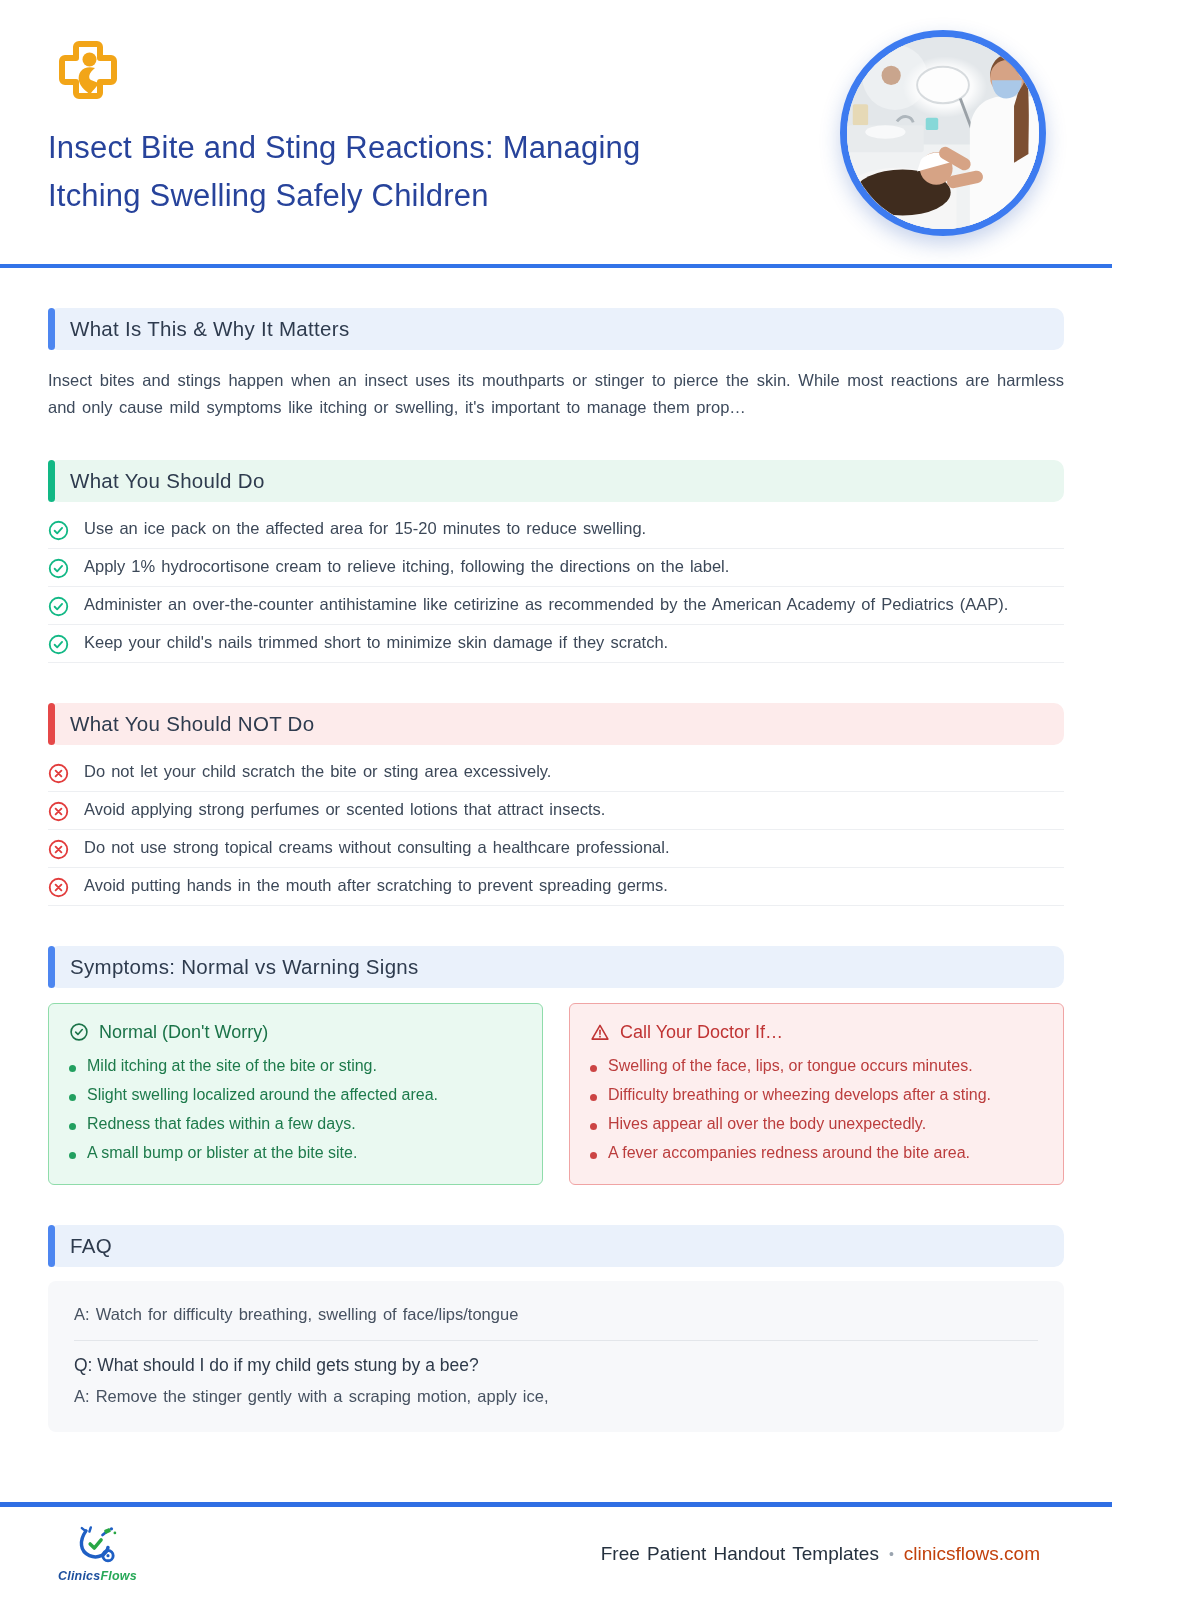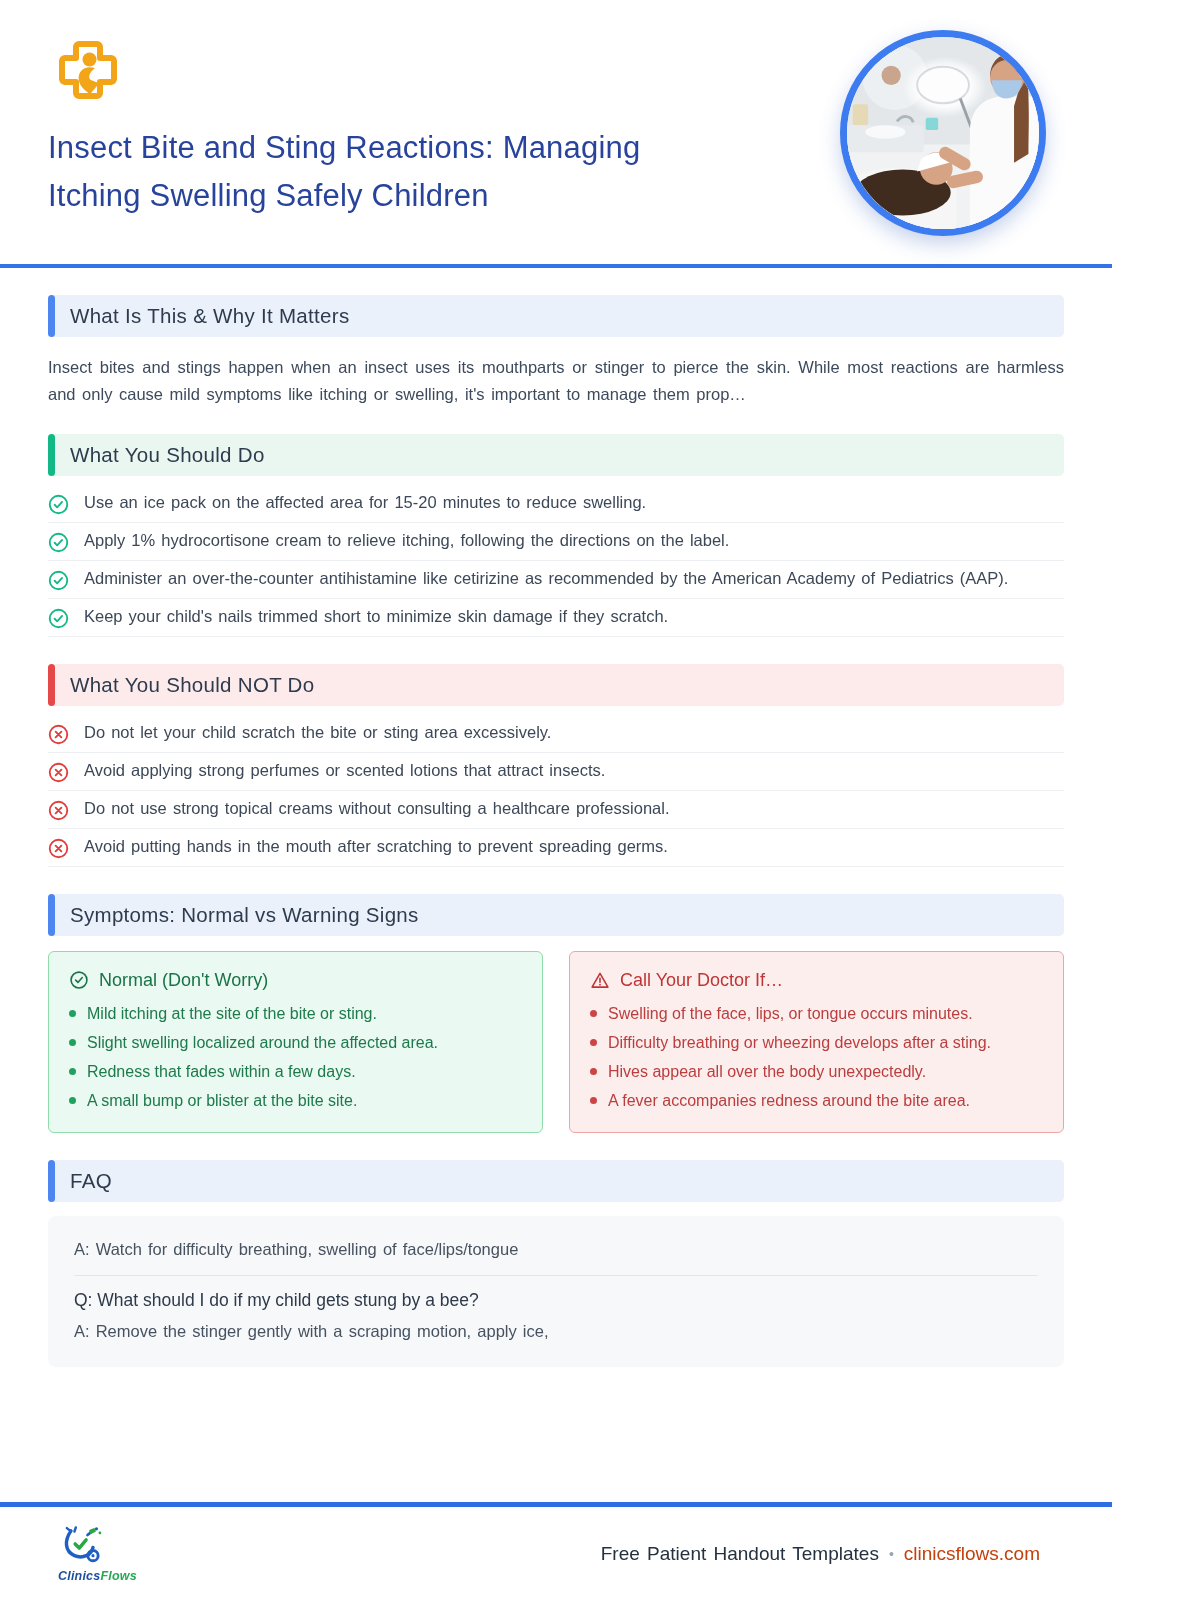--- a/index.html
+++ b/index.html
@@ -29,22 +29,22 @@
     box-shadow: 0 8px 20px rgba(30, 80, 180, 0.25);
     overflow: hidden; background: #e7eaec;
   }
   .hero-photo svg { display: block; width: 100%; height: 100%; }
   .divider-top { height: 4px; background: #3273e8; width: 100%; }
 
   
   main { padding: 0 48px; }
 
   .sec-head {
-    margin-top: 27px; position: relative;
-    border-radius: 5px; padding: 9px 18px 9px 22px;
+    margin-top: 40px; position: relative;
+    border-radius: 10px; padding: 9px 18px 9px 22px;
     display: flex; align-items: center; min-height: 42px;
   }
   .sec-head::before {
     content: ""; position: absolute; left: 0; top: 0; bottom: 0;
     width: 7px; border-radius: 4px;
   }
   .sec-head h2 { font-size: 20.5px; font-weight: 500; color: #2e3b4e; letter-spacing: 0.3px; }
   .sec-head.blue  { background: #eaf1fb; } .sec-head.blue::before  { background: #4d86f0; }
   .sec-head.green { background: #e9f7f0; } .sec-head.green::before { background: #12b885; }
   .sec-head.red   { background: #fdebeb; } .sec-head.red::before   { background: #e54848; }
@@ -66,42 +66,42 @@
   
   .cards { margin-top: 15px; display: grid; grid-template-columns: 1fr 1fr; gap: 26px; }
   .card { border-radius: 6px; padding: 13px 20px 17px; }
   .card.normal  { background: #eaf9f1; border: 1.5px solid #8fdcaa; }
   .card.warning { background: #fdeeee; border: 1.5px solid #f0a4a4; }
   .card-head { display: flex; gap: 10px; padding: 5px 0 8px; font-size: 18px; font-weight: 500; }
   .card.normal  .card-head { color: #1a7348; }
   .card.warning .card-head { color: #c03434; }
   .card-head .card-icon { width: 20px; height: 20px; } .card-head .card-icon svg { display:block; width:100%; height:100%; }
   .card ul { list-style: none; }
-  .card li { display: flex; align-items: flex-start; gap: 11px; padding: 5.5px 0; font-size: 16px; }
+  .card li { display: flex; align-items: center; gap: 11px; padding: 5.5px 0; font-size: 16px; }
   .card.normal  li { color: #1d7a4b; }
   .card.warning li { color: #bb3d3d; }
   .dot { flex: 0 0 auto; width: 7px; height: 7px; border-radius: 50%; margin-top: 5px; }
   .card.normal  .dot { background: #22a060; }
   .card.warning .dot { background: #cc4444; }
 
   
   .faq-box { margin-top: 14px; background: #f7f8fa; border-radius: 8px; padding: 10px 26px; }
   .qa { padding: 14px 0 16px; }
   .qa + .qa { border-top: 1px solid #e3e6ea; }
   .qa .q { font-size: 17.5px; font-weight: 500; color: #2e3a4a; margin-bottom: 11px; }
   .qa .a { font-size: 16.5px; color: #475261; word-spacing: 1.5px; }
 
   
   footer { position: absolute; left: 0; right: 0; bottom: 0; height: 98px; }
   .foot-line { height: 5px; background: #2f6fe4; }
   .foot-content {
     height: 93px; display: flex; align-items: center;
     justify-content: space-between; padding: 0 72px 0 58px;
   }
-  .brand { display: flex; flex-direction: column; align-items: flex-start; gap: 1px; }
+  .brand { display: flex; flex-direction: column; align-items: center; gap: 1px; }
   .brand svg { width: 48px; height: 44px; display: block; }
   .brand-name { font-size: 12.5px; font-weight: 700; font-style: italic; letter-spacing: 0.2px; }
   .brand-name .clinics { color: #1c4f9e; }
   .brand-name .flows { color: #27a857; }
   .foot-right { display: flex; align-items: center; gap: 10px; font-size: 19px; }
   .foot-right .tagline { color: #25313f; word-spacing: 2px; }
   .foot-right .dot-sep { color: #9aa4af; font-size: 14px; }
   .foot-right .site { color: #c2410c; text-decoration: none; cursor: pointer; }
 </style>
 </head>

